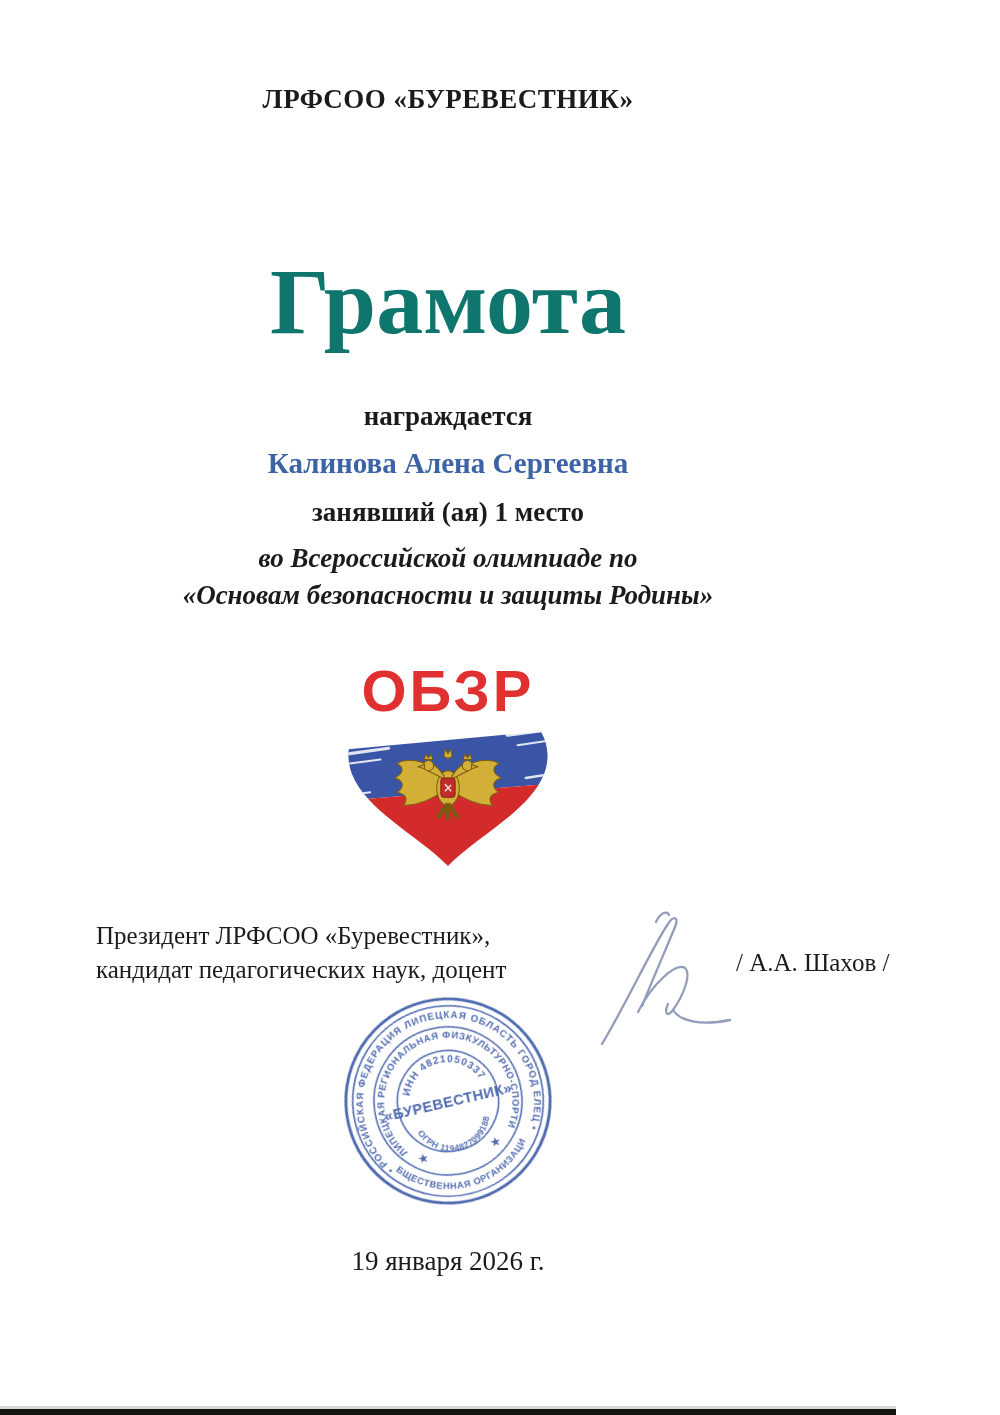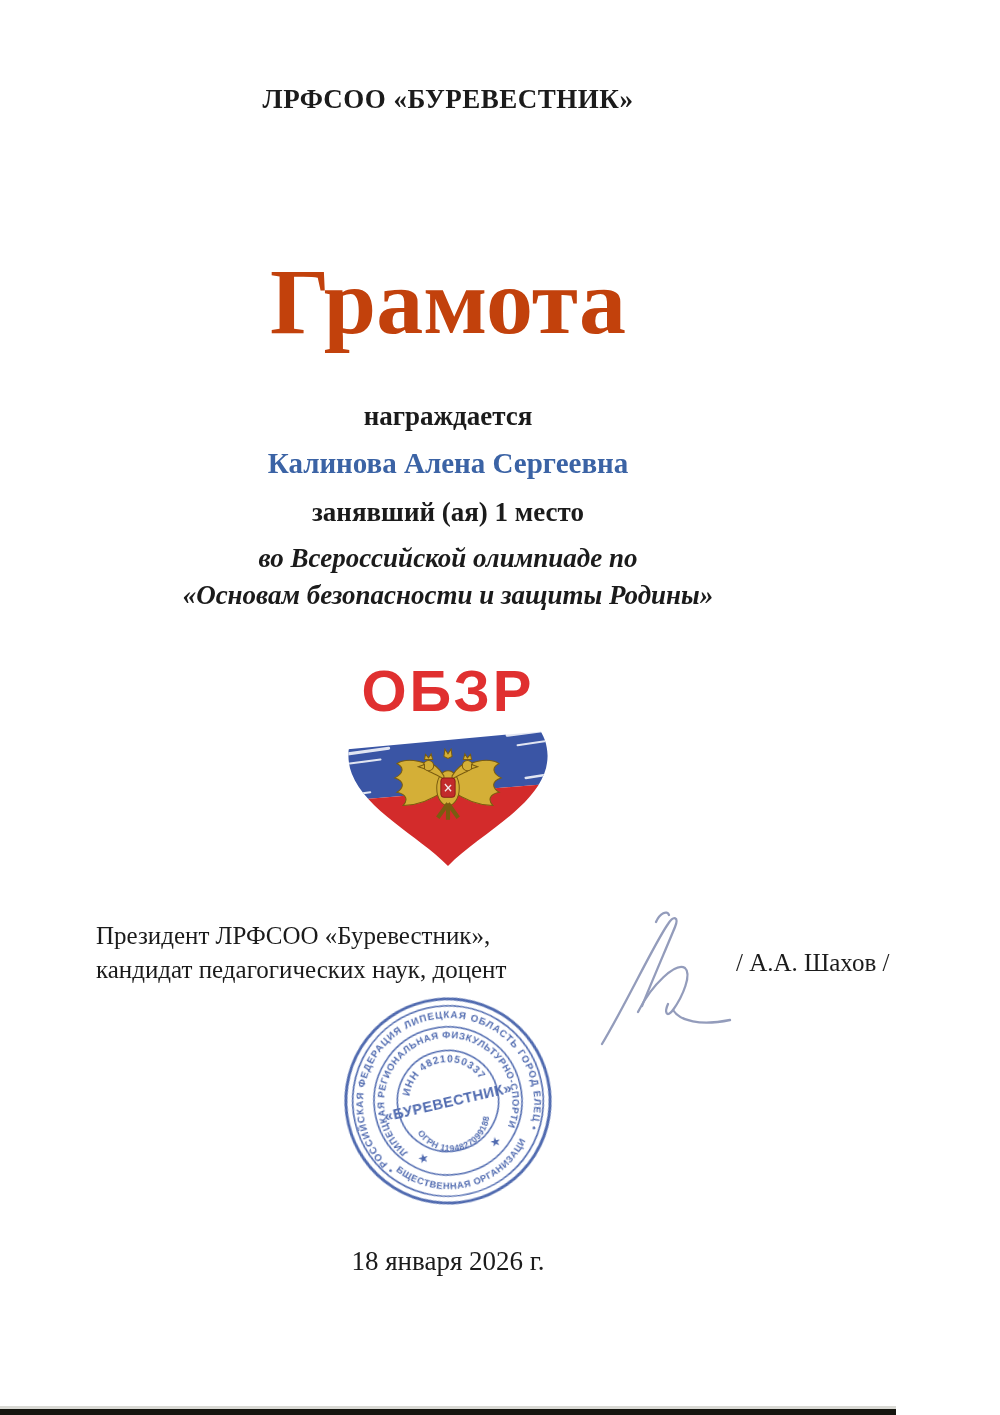--- a/index.html
+++ b/index.html
@@ -1,20 +1,20 @@
 <!DOCTYPE html>
 <html><head>
 <meta charset="utf-8">
 <style>
   html,body{margin:0;padding:0;background:#ffffff;}
   .page{position:relative;width:896px;height:1415px;background:#ffffff;overflow:hidden;
         font-family:"Liberation Serif", serif;color:#1b1b1b;}
   .centered{position:absolute;left:0;width:100%;text-align:center;}
   .org-header{top:84px;font-size:27px;font-weight:bold;letter-spacing:.5px;}
-  .cert-title{top:254px;font-size:94px;line-height:1;font-weight:bold;color:#c2410c;margin:0;}
+  .cert-title{top:254px;font-size:94px;line-height:1;font-weight:bold;color:#0f766e;margin:0;}
   .award-label{top:401px;font-size:27px;font-weight:bold;}
   .recipient{top:447px;font-size:29px;font-weight:bold;color:#3b63a5;}
   .result-line{top:497px;font-size:27px;font-weight:bold;}
   .event-line1{top:543px;font-size:27px;font-weight:bold;font-style:italic;}
   .event-line2{top:580px;font-size:27px;font-weight:bold;font-style:italic;}
   .logo-wrap{position:absolute;top:662px;left:50%;transform:translateX(-50%);width:240px;text-align:center;}
   .logo-text{position:relative;z-index:2;font-family:"Liberation Sans",sans-serif;font-weight:bold;
              font-size:58px;line-height:58px;letter-spacing:3px;color:#e03030;}
   .logo-heart{position:relative;z-index:1;margin-top:-26px;}
   .signer-block{position:absolute;left:96px;top:919px;font-size:25px;line-height:34px;}
@@ -138,17 +138,17 @@
           <textPath href="#sInnTop" startOffset="50%">ИНН 4821050337</textPath>
         </text>
         <text x="110" y="116" font-size="15" letter-spacing="0.5" text-anchor="middle">«БУРЕВЕСТНИК»</text>
         <text font-size="9" letter-spacing="0.4" text-anchor="middle">
           <textPath href="#sOgrnBottom" startOffset="50%">ОГРН 1194827099188</textPath>
         </text>
       </g>
     </svg>
   </div>
 
-  <div class="centered date-line">18 января 2026 г.</div>
+  <div class="centered date-line">19 января 2026 г.</div>
 
   <div class="scan-edge-light"></div>
   <div class="scan-edge-dark"></div>
 </div>
 
 </body></html>

